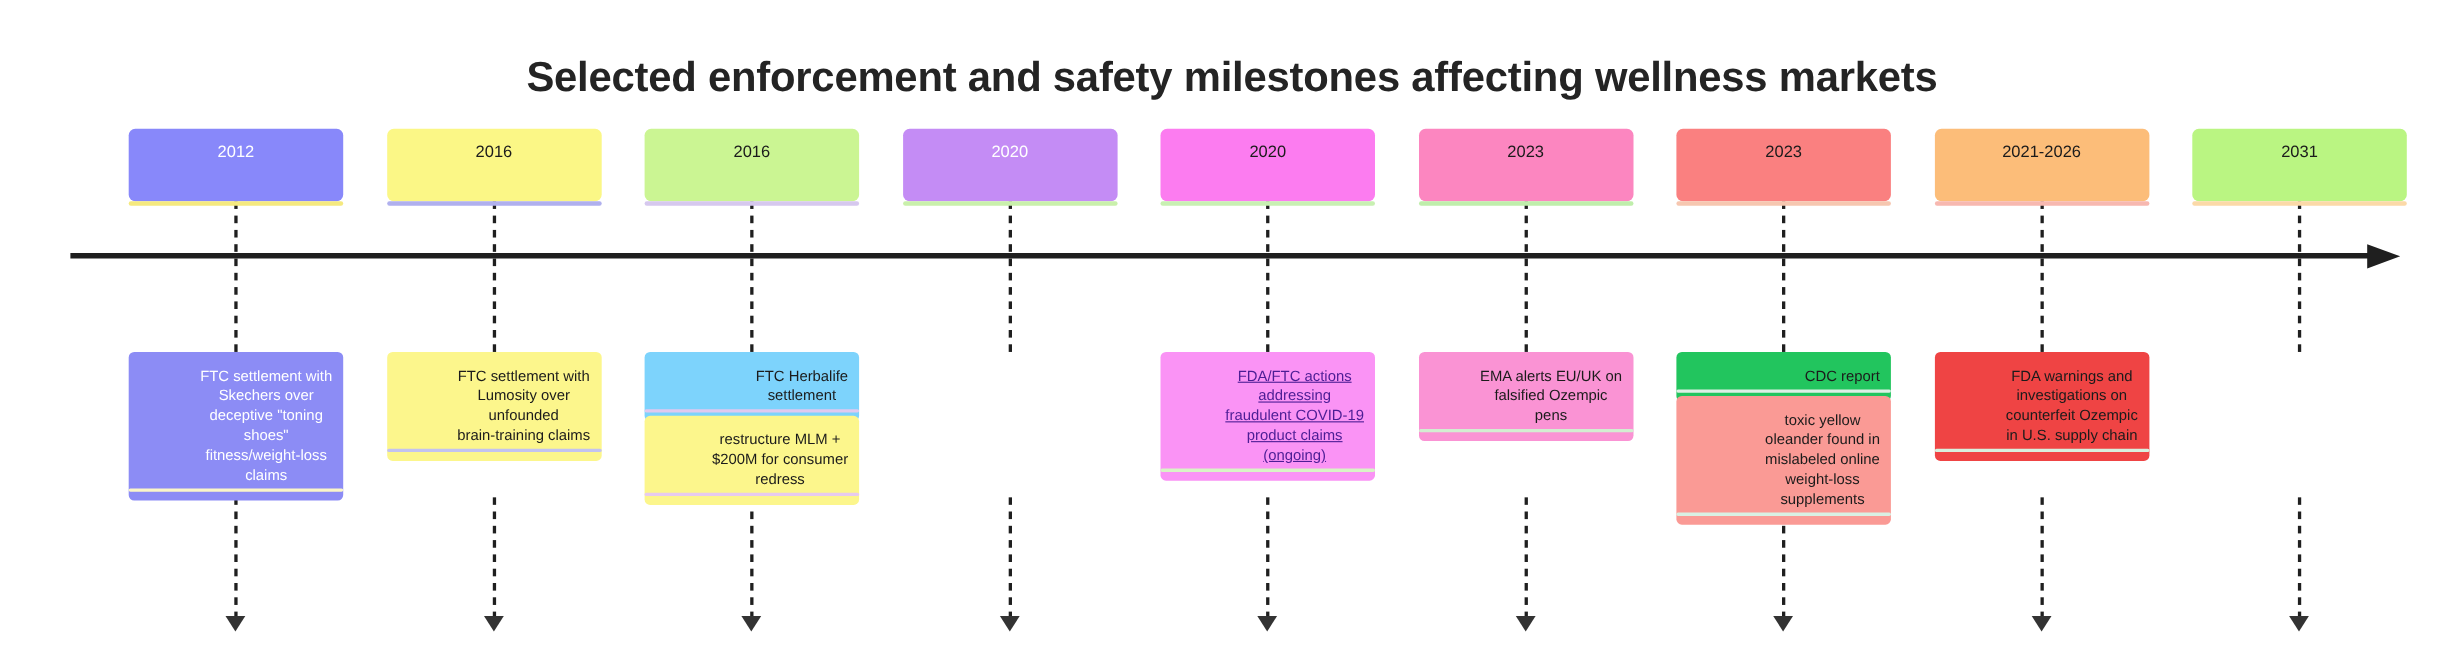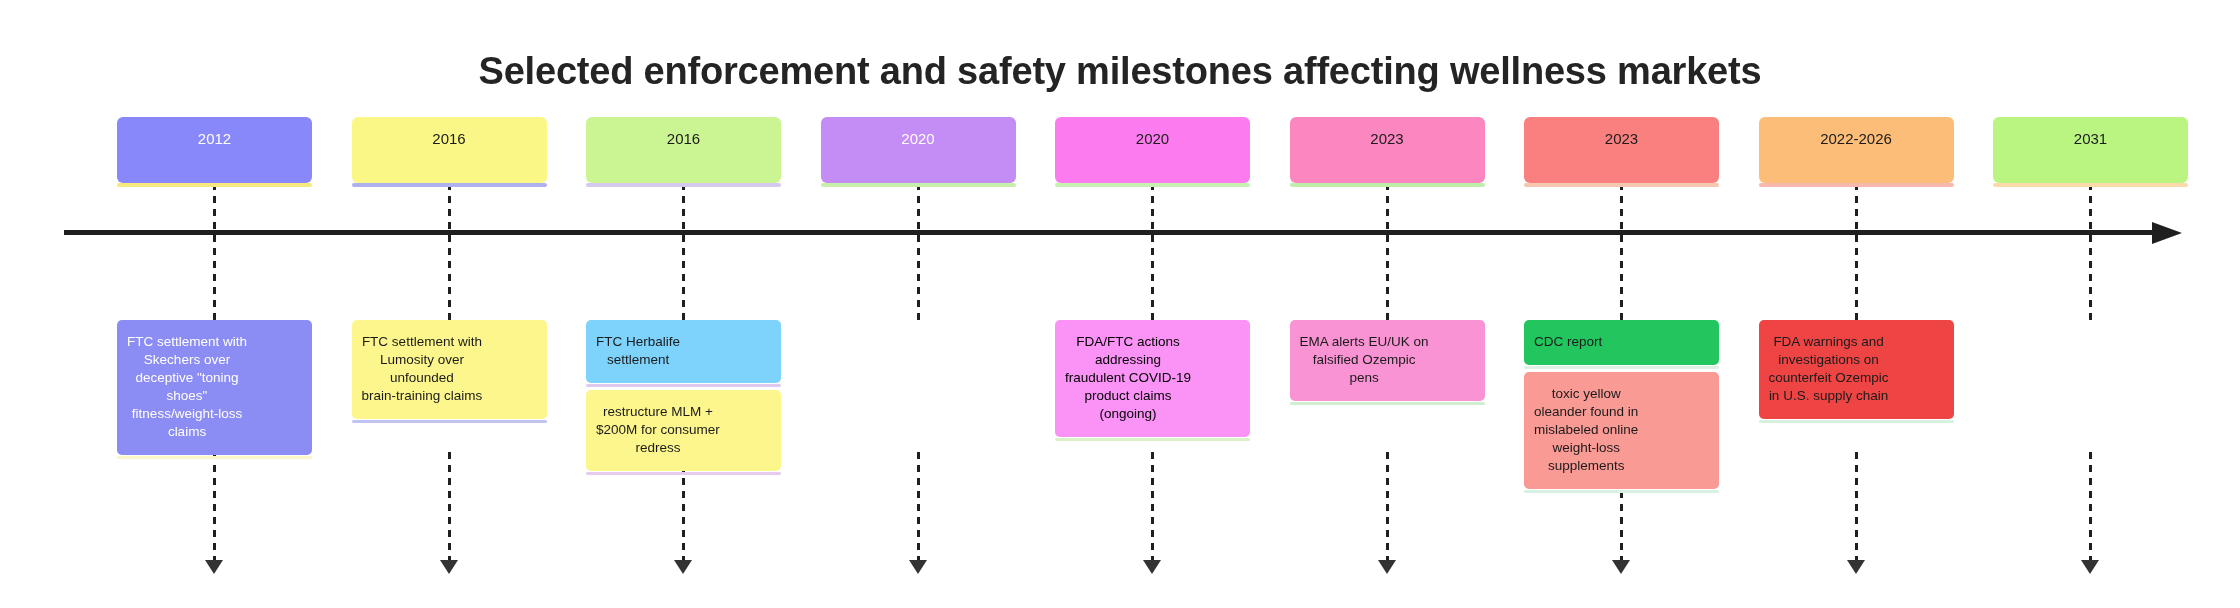--- a/index.html
+++ b/index.html
@@ -119,24 +119,24 @@
     position: absolute;
     left: 0;
     top: 320px;
     width: 195px;
   }
   .event-box {
     width: 195px;
     border-radius: 5px;
     box-sizing: border-box;
     padding: 13px 10px 14px 10px;
-    margin-bottom: 12px;
+    margin-bottom: 0;
     display: flex;
     align-items: center;
-    justify-content: flex-start;
+    justify-content: flex-end;
   }
   .event-text {
     font-size: 13.5px;
     line-height: 1.33;
     text-align: center;
     white-space: pre-line;
   }
   .event-underline {
     position: relative;
     top: -11px;
@@ -234,21 +234,21 @@
         <div class="tl-dash seg-upper"></div>
         <div class="tl-dash seg-mid"></div>
         <div class="tl-dash seg-lower"></div>
         <div class="tl-dash-arrow" style="top: 560px;"></div>
         <div class="period-box" style="background: rgb(252, 124, 240);">
           <div class="period-label" style="color: rgb(27, 27, 27);">2020</div>
         </div>
         <div class="period-underline" style="background: rgb(200, 240, 178);"></div>
         <div class="events-wrap">
           <div class="event-box" style="background: rgb(250, 147, 245);">
-            <div class="event-text" style="color: #000000;">FDA/FTC actions
+            <div class="event-text" style="color: #4c1d95; text-decoration: underline;">FDA/FTC actions
 addressing
 fraudulent COVID-19
 product claims
 (ongoing)</div>
           </div>
           <div class="event-underline" style="background: rgb(217, 243, 198);"></div>
         </div>
       </div>
       <div class="tl-col" style="left: 1289.5px;">
         <div class="tl-dash seg-upper"></div>
@@ -291,21 +291,21 @@
           </div>
           <div class="event-underline" style="background: rgb(217, 240, 227);"></div>
         </div>
       </div>
       <div class="tl-col" style="left: 1758.5px;">
         <div class="tl-dash seg-upper"></div>
         <div class="tl-dash seg-mid"></div>
         <div class="tl-dash seg-lower"></div>
         <div class="tl-dash-arrow" style="top: 560px;"></div>
         <div class="period-box" style="background: rgb(252, 189, 121);">
-          <div class="period-label" style="color: rgb(27, 27, 27);">2022-2026</div>
+          <div class="period-label" style="color: rgb(27, 27, 27);">2021-2026</div>
         </div>
         <div class="period-underline" style="background: rgb(247, 184, 176);"></div>
         <div class="events-wrap">
           <div class="event-box" style="background: #ef4444;">
             <div class="event-text" style="color: rgb(27, 27, 27);">FDA warnings and
 investigations on
 counterfeit Ozempic
 in U.S. supply chain</div>
           </div>
           <div class="event-underline" style="background: rgb(216, 240, 222);"></div>

